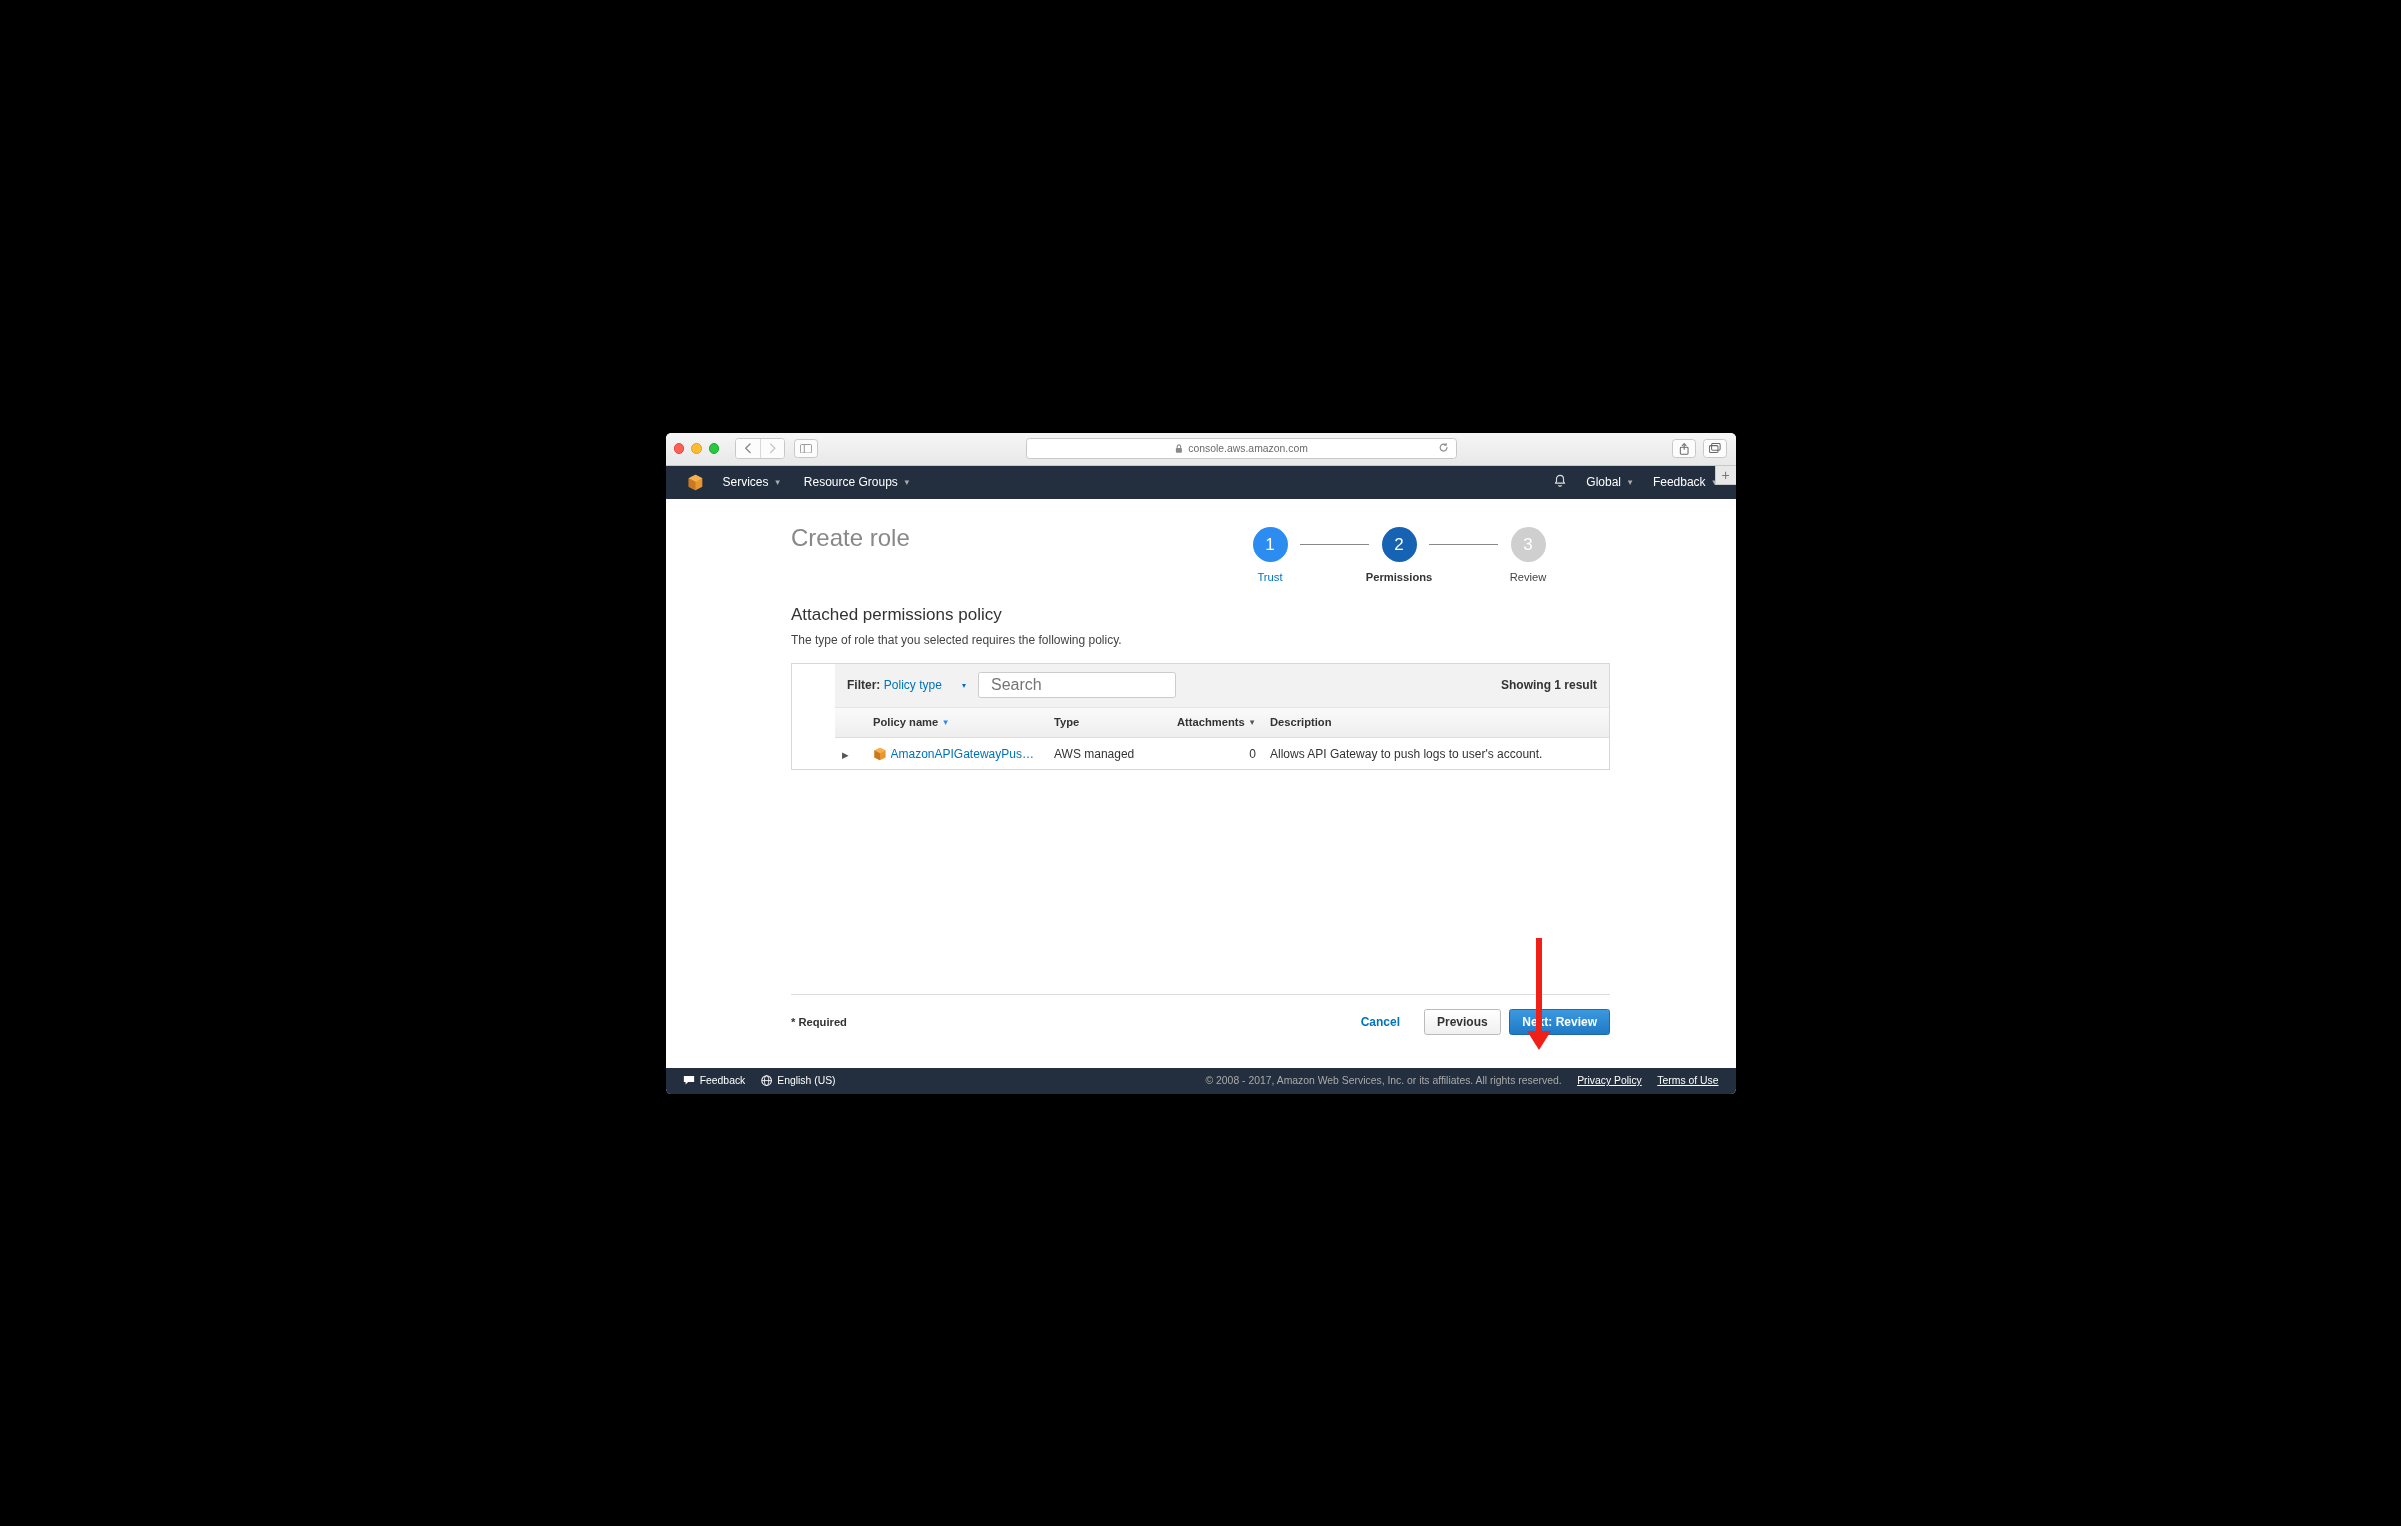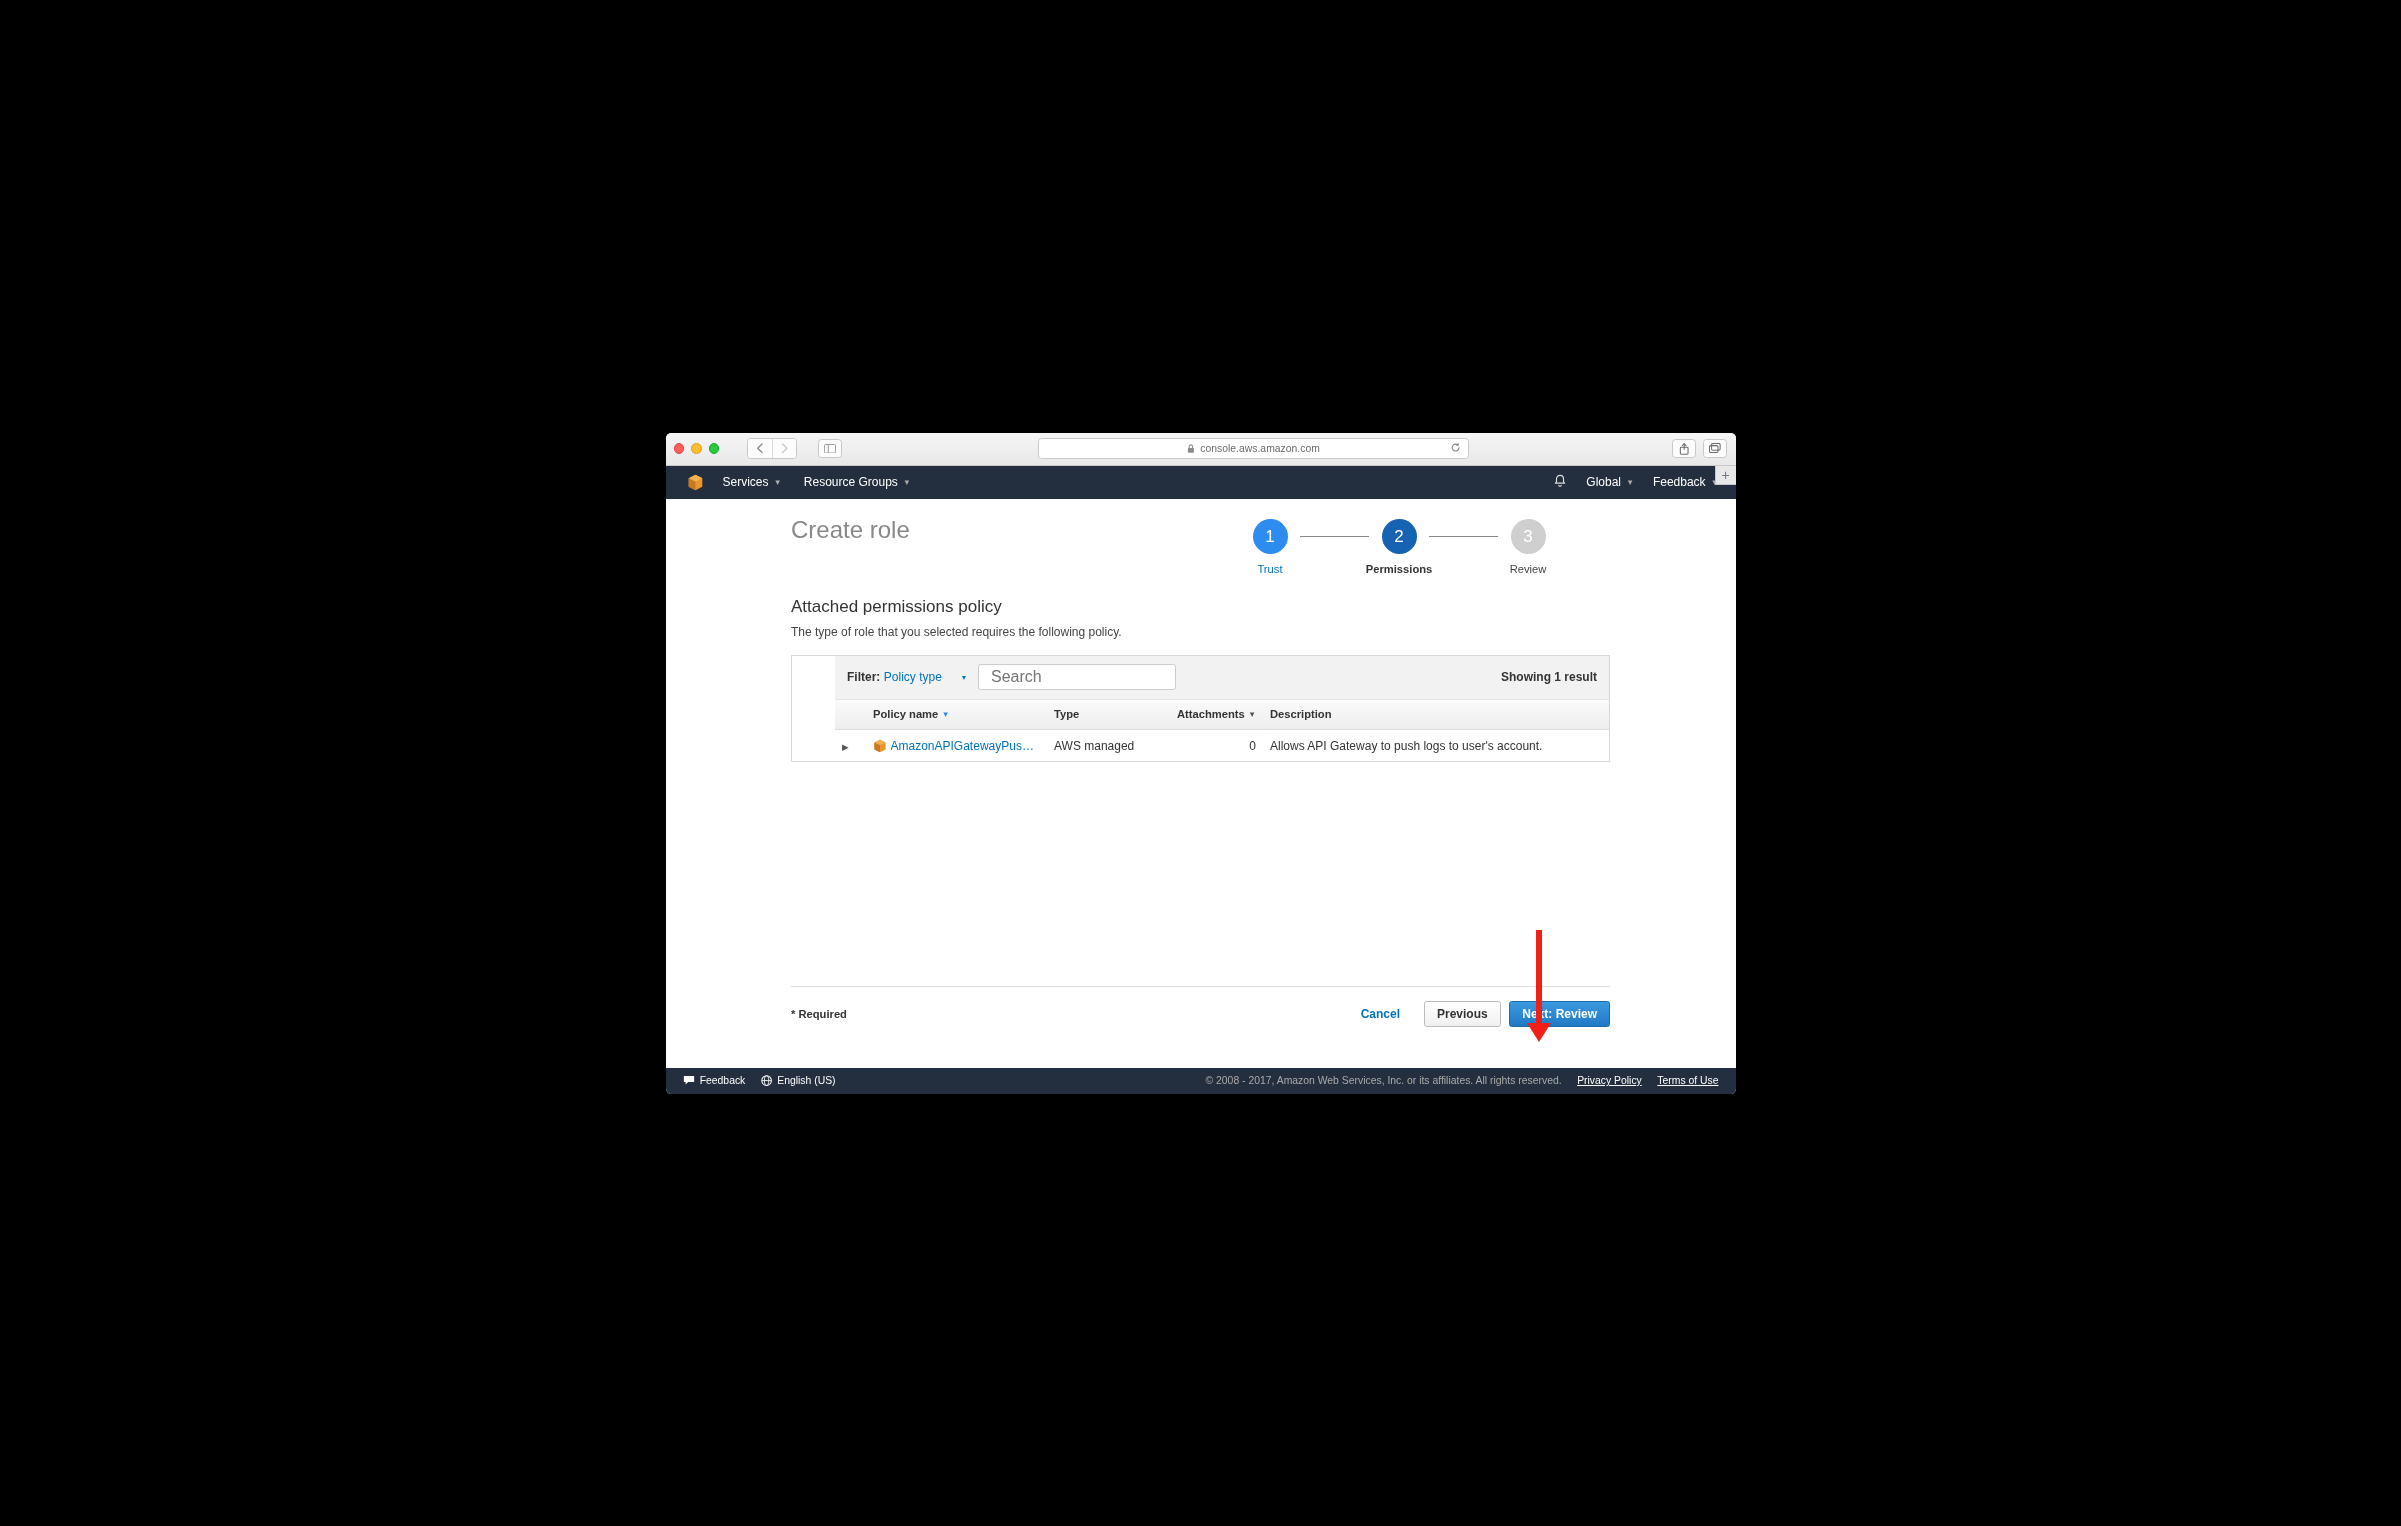--- a/index.html
+++ b/index.html
@@ -22,21 +22,21 @@
     position: relative;
   }
   
   .browser-chrome {
     background: linear-gradient(#f6f6f6, #e8e8e8);
     border-bottom: 0.9px solid #c8c8c8;
     height: 33px;
     display: flex;
     align-items: center;
     padding: 0 8.6px;
-    gap: 21px;
+    gap: 9px;
     position: relative;
   }
   .traffic-lights { display: flex; gap: 7px; margin-right: 7px; }
   .tl { width: 10.4px; height: 10.4px; border-radius: 50%; }
   .tl.red { background: #ff5f57; border: 0.9px solid #e1483f; }
   .tl.yellow { background: #ffbd2e; border: 0.9px solid #e0a128; }
   .tl.green { background: #28c840; border: 0.9px solid #1dad2c; }
   .nav-btns { display: flex; gap: 0; border: 0.9px solid #c8c8c8; border-radius: 3.5px; overflow: hidden; }
   .nav-btn { width: 24px; height: 19px; display: flex; align-items: center; justify-content: center; background: #fcfcfc; color: #8a8a8a; font-size: 11.2px;}
   .nav-btn + .nav-btn { border-left: 0.9px solid #d8d8d8; }
@@ -70,21 +70,21 @@
     font-size: 12px;
   }
   .aws-logo { width: 17px; height: 17px; margin-right: 19px; position: relative; }
   .aws-logo svg { display:block; }
   .aws-nav-item { display: flex; align-items: center; gap: 5.2px; margin-right: 22.4px; cursor: pointer; }
   .aws-nav-item .caret { font-size: 7.8px; color: #aaa; }
   .aws-header-right { margin-left: auto; display: flex; align-items: center; gap: 19px; }
   .bell { color: #ddd; }
   
   .content { background: #fff; min-height: 569px; padding: 17px 0 0; position: relative; }
-  .content-inner { width: 819px; margin: 0 auto; position: relative;}
+  .content-inner { width: 819px; margin: 8px auto; position: relative;}
   .page-title { font-size: 24px; font-weight: 300; color: #888; margin-bottom: 7px; }
   .wizard { position: absolute; right: 52px; top: 3.5px; display: flex; align-items: flex-start; }
   .step { display: flex; flex-direction: column; align-items: center; width: 60px; position: relative;}
   .step-circle { width: 35px; height: 35px; border-radius: 50%; display: flex; align-items:center; justify-content: center; font-size: 17px; font-weight: 400; color: #fff; }
   .step-1 .step-circle { background: #2d8cf0; }
   .step-2 .step-circle { background: #1662b3; }
   .step-3 .step-circle { background: #cfcfcf; }
   .step-label { margin-top: 8.6px; font-size: 11.2px; }
   .step-1 .step-label { color: #0073bb; }
   .step-2 .step-label { color: #333; font-weight: bold; }

